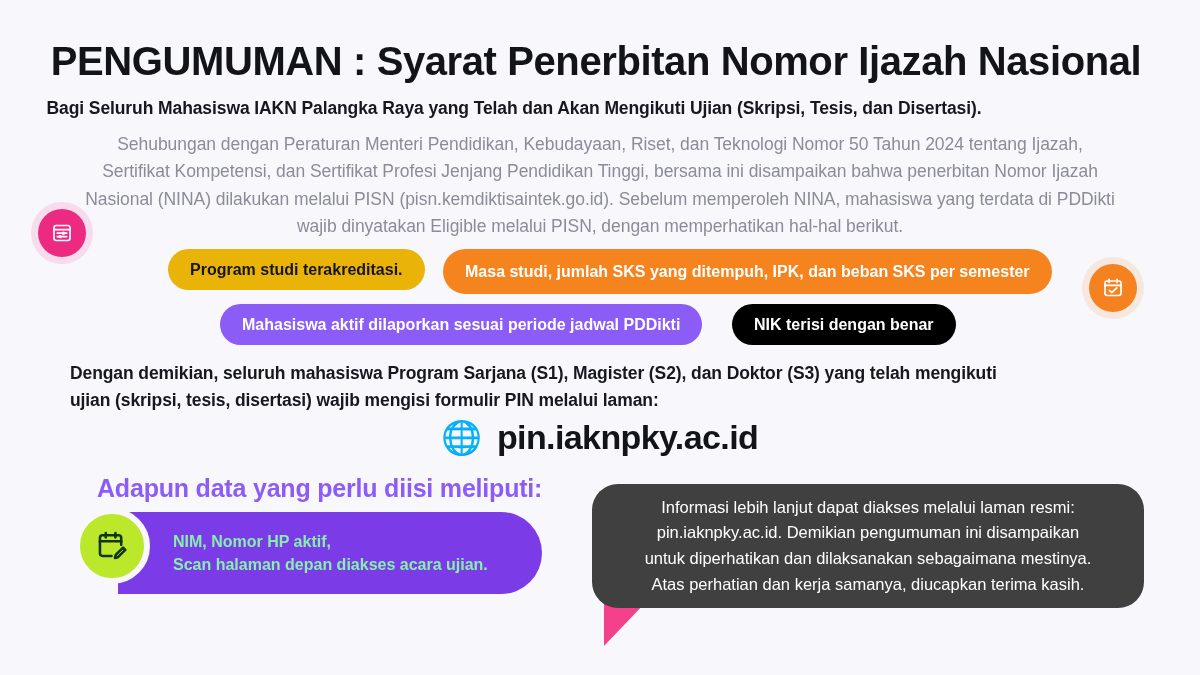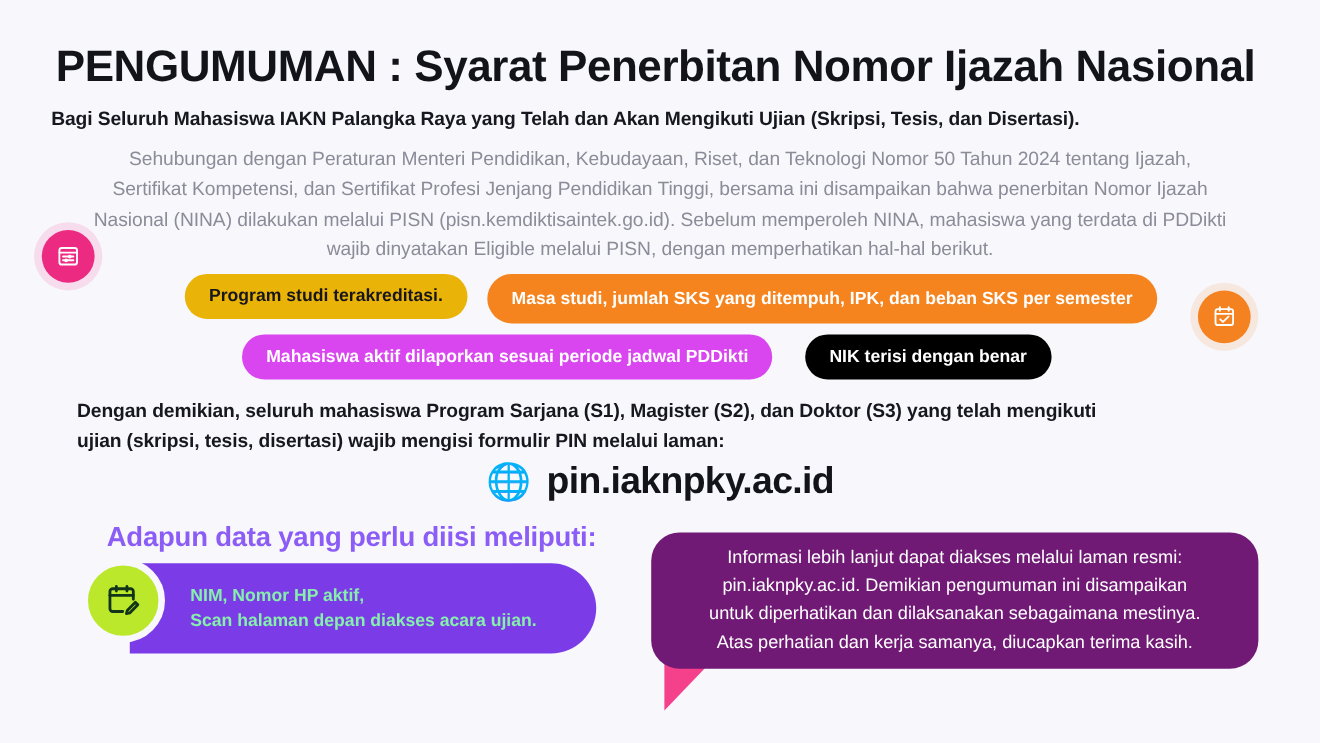--- a/index.html
+++ b/index.html
@@ -89,21 +89,21 @@
     padding: 0 22px;
     background: #f5841f;
     color: #ffffff;
     font-size: 16px;
   }
   .pill-pink {
     left: 220px;
     top: 304px;
     height: 41px;
     padding: 0 22px;
-    background: #d946ef;
+    background: #8b5cf6;
     color: #ffffff;
     font-size: 16px;
   }
   .pill-purple {
     left: 732px;
     top: 304px;
     height: 41px;
     padding: 0 22px;
     background: #000000;
     color: #ffffff;
@@ -218,21 +218,21 @@
     z-index: 3;
   }
 
   
   .speech-bubble {
     position: absolute;
     left: 592px;
     top: 484px;
     width: 552px;
     height: 124px;
-    background: #701a75;
+    background: #404040;
     border-radius: 26px;
     display: flex;
     align-items: center;
     justify-content: center;
     box-sizing: border-box;
     padding: 0 26px;
   }
   .speech-bubble .bubble-text {
     color: #ffffff;
     font-size: 16.5px;

